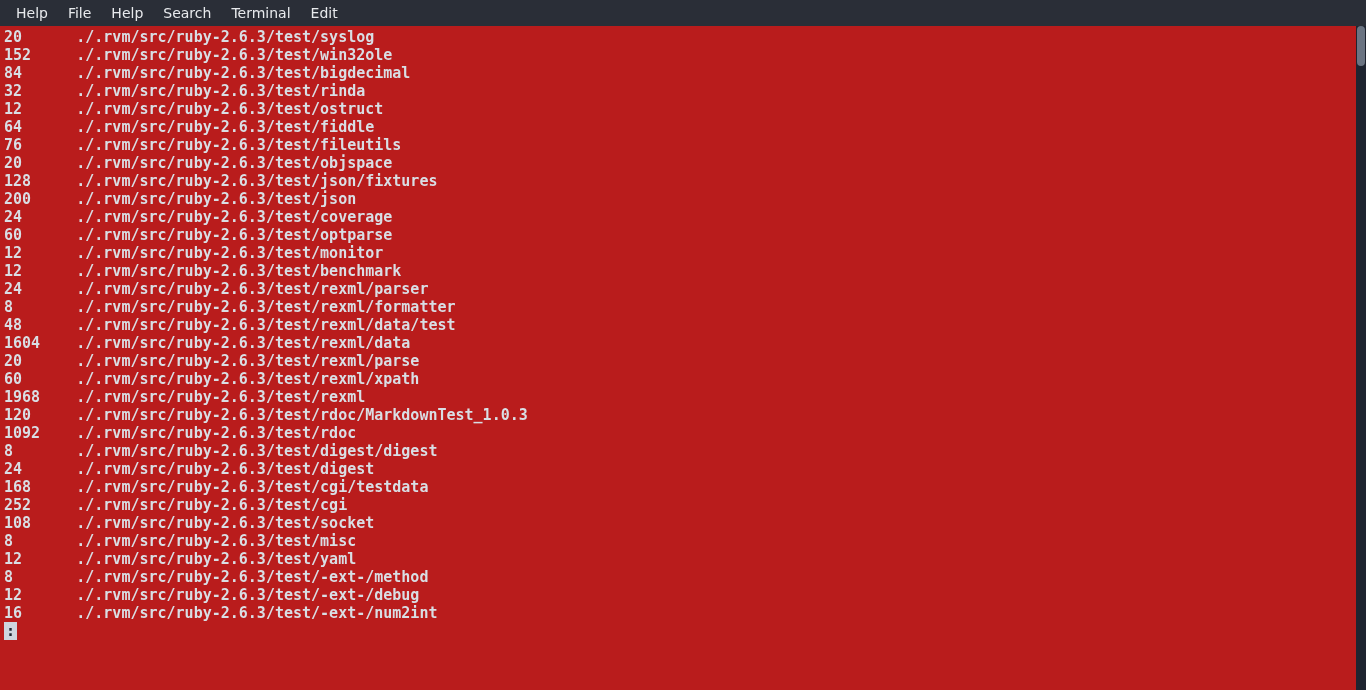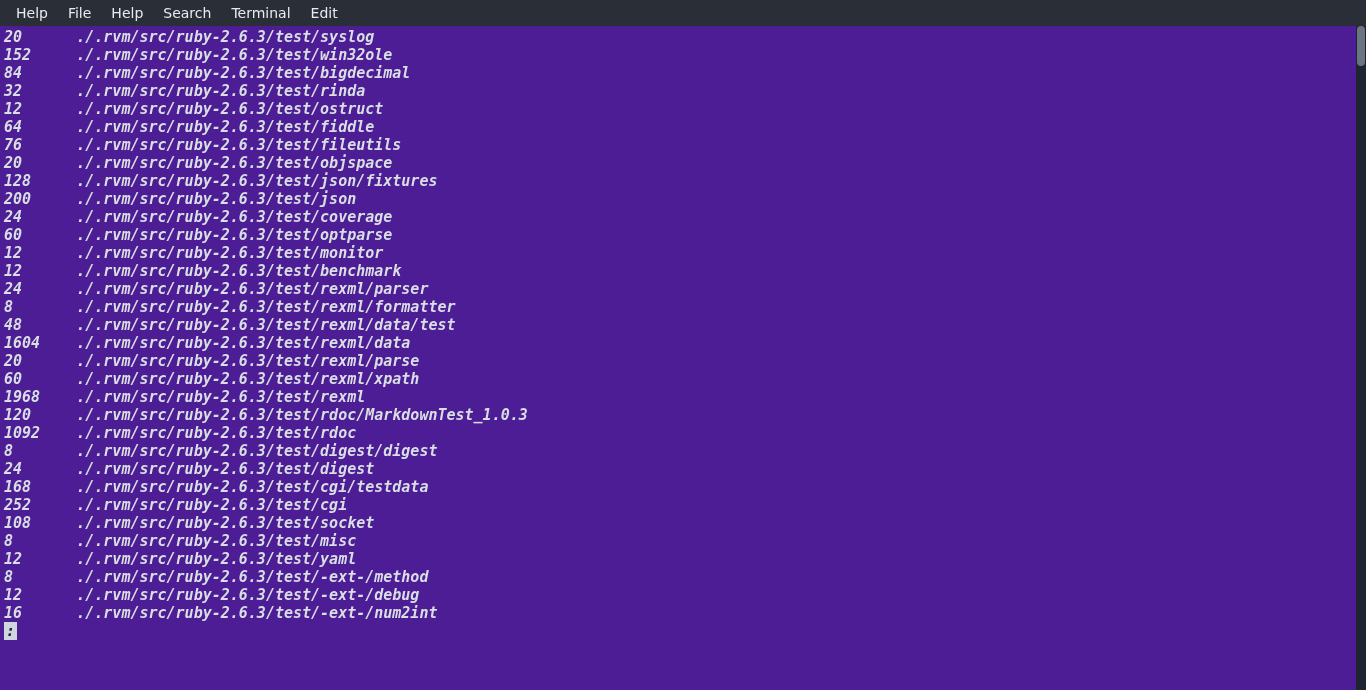--- a/index.html
+++ b/index.html
@@ -23,22 +23,21 @@
     color: #e8eaed;
   }
   .menubar .menu-item {
     padding: 3px 10px;
     cursor: pointer;
   }
   .terminal-wrap {
     position: relative;
     height: calc(690px - 26px);
     width: 100%;
-    background: #4c1d95;
-    font-style: italic;
+    background: #b91c1c;
   }
   .terminal {
     padding: 2px 4px 0 4px;
     white-space: pre;
     line-height: 18px;
     letter-spacing: 0px;
     font-weight: 600;
     color: #d9dee4;
   }
   .row { display: block; }

